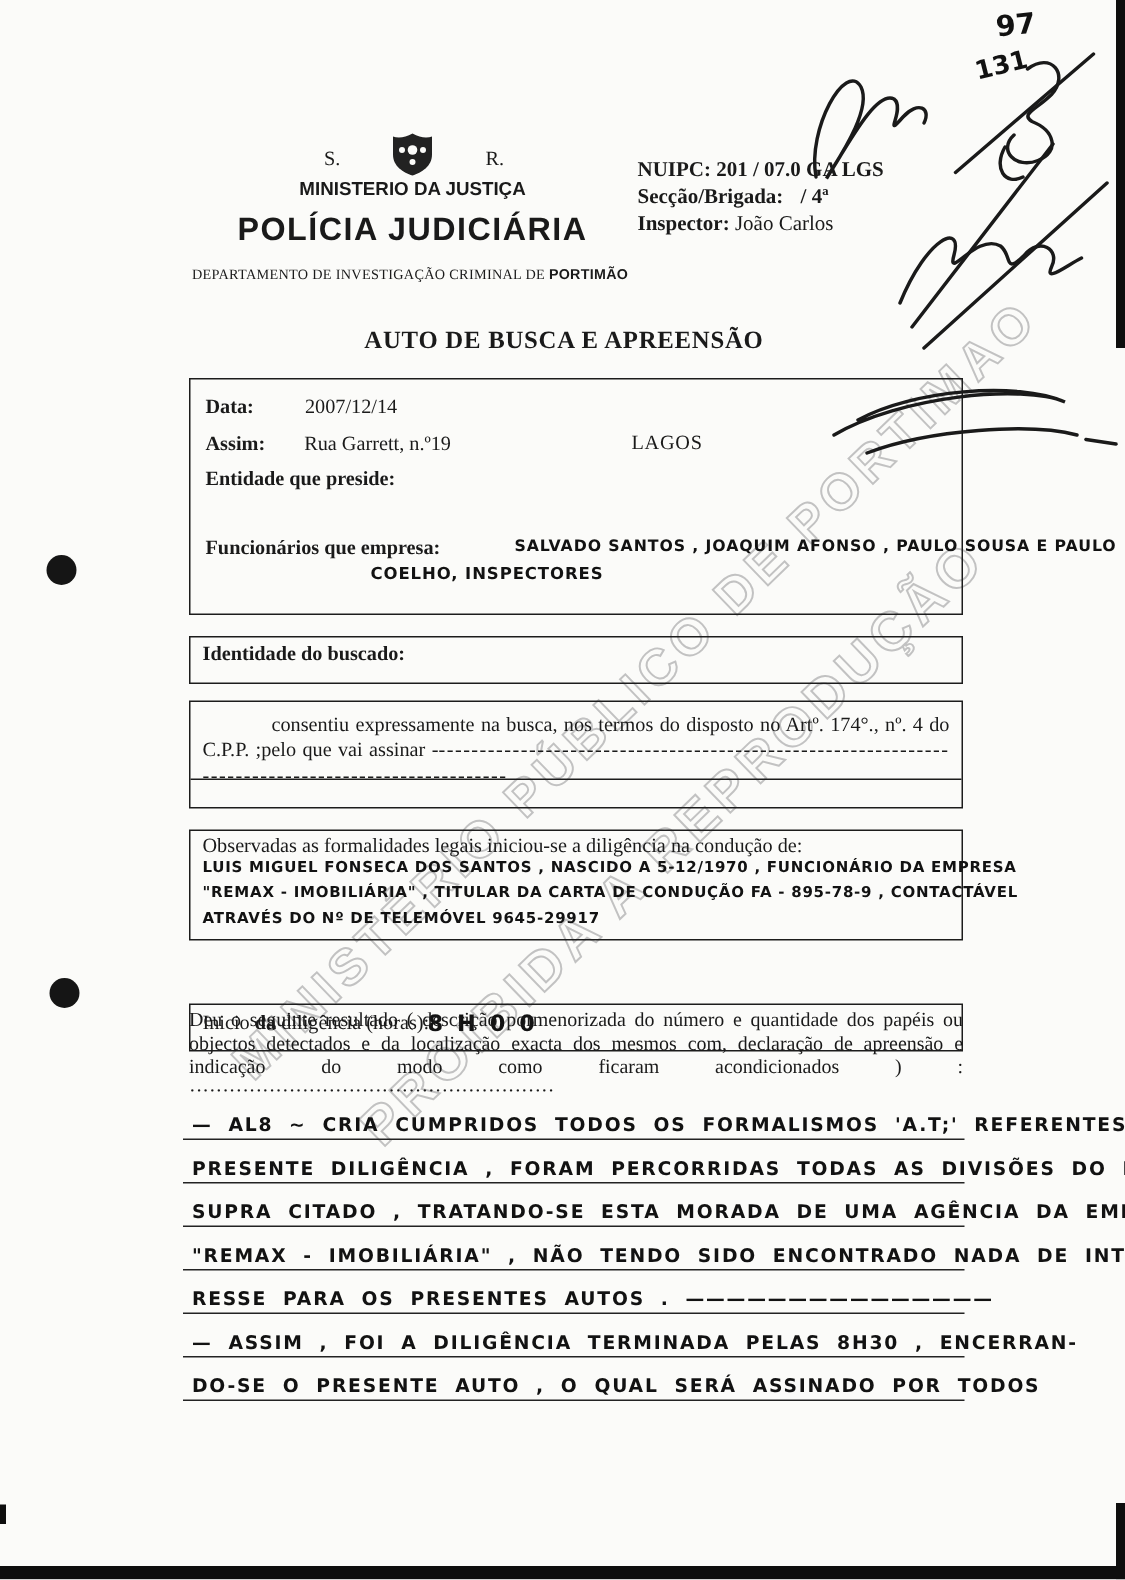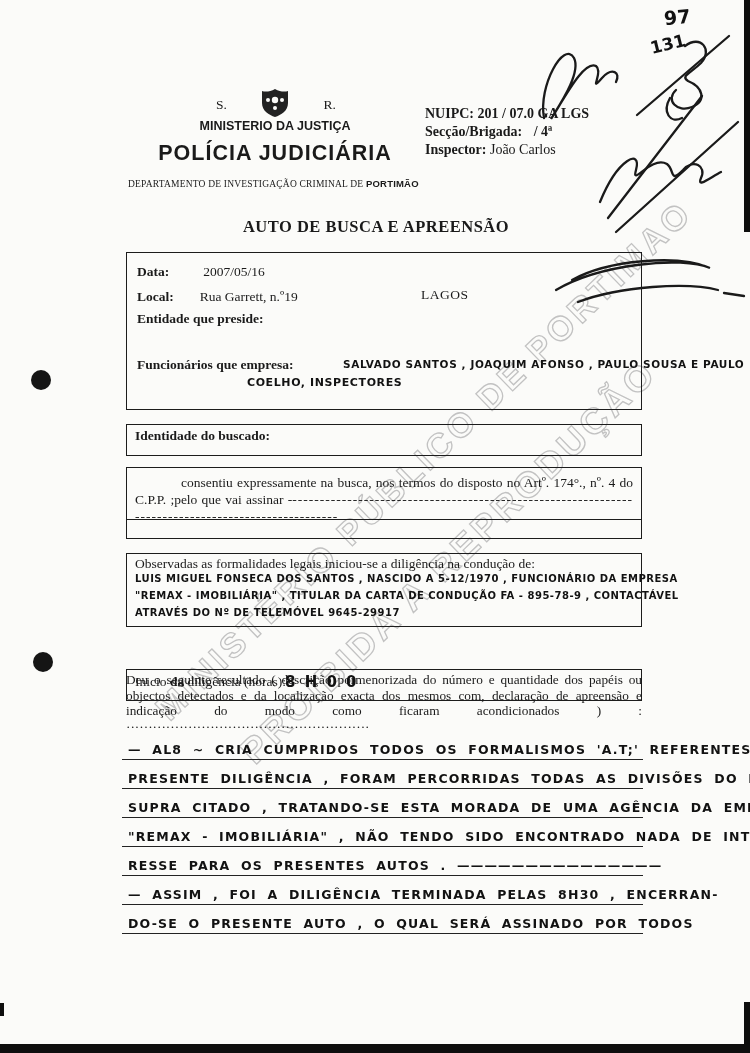--- a/index.html
+++ b/index.html
@@ -70,24 +70,24 @@
       <span class="b">Inspector:</span>
       <span>João Carlos</span>
     </div>
   </div>
 
   <div class="abs b" style="left:126px;top:217px;width:500px;text-align:center;font-size:16.5px;letter-spacing:.5px;z-index:2;">AUTO DE BUSCA E APREENSÃO</div>
 
   <div class="box" style="top:252px;height:156px;">
     <div class="abs" style="left:10px;top:9px;">
       <span class="lbl">Data:</span>
-      <span class="val" style="margin-left:30px;">2007/05/16</span>
+      <span class="val" style="margin-left:30px;">2007/12/14</span>
     </div>
     <div class="abs" style="left:10px;top:34px;">
-      <span class="lbl">Local:</span>
+      <span class="lbl">Assim:</span>
       <span class="val" style="margin-left:22px;">Rua  Garrett, n.º19</span>
     </div>
     <div class="abs val" style="left:294px;top:34px;letter-spacing:.5px;">LAGOS</div>
     <div class="abs lbl" style="left:10px;top:58px;text-align:center;">Entidade que preside:</div>
     <div class="abs lbl" style="left:10px;top:104px;">Funcionários que empresa:</div>
     <div class="abs hw" style="left:216px;top:105px;font-size:10.5px;letter-spacing:.6px;white-space:nowrap;text-align:right;">Salvado Santos , Joaquim Afonso , Paulo Sousa   e   Paulo</div>
     <div class="abs hw" style="left:120px;top:123px;font-size:11px;letter-spacing:.6px;">Coelho, Inspectores</div>
   </div>
 
   <div class="box" style="top:424px;height:30px;">

